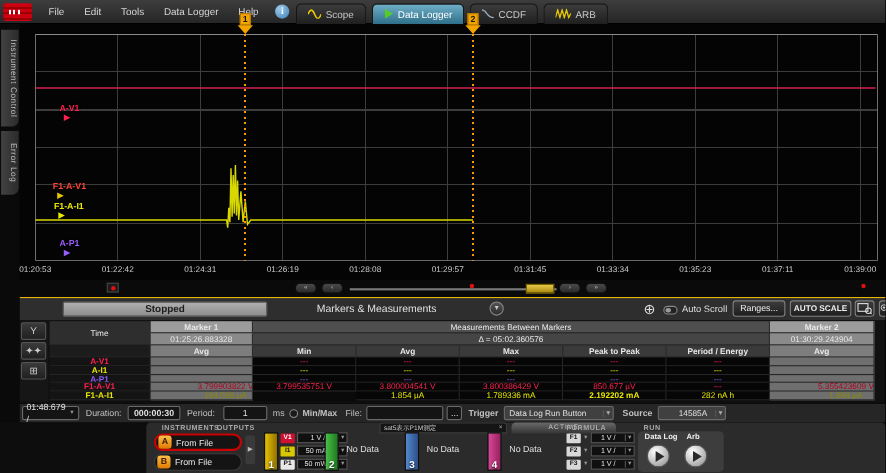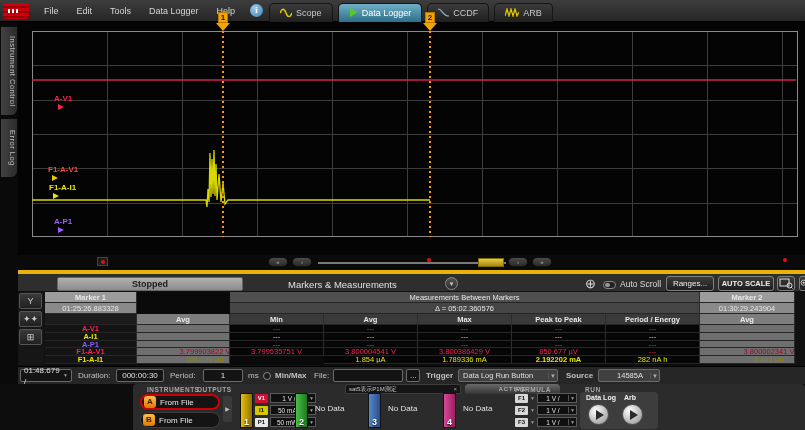--- a/index.html
+++ b/index.html
@@ -43,21 +43,21 @@
   .legendbox i { width:4px; height:4px; border-radius:50%; background:#e01010; }
 
   
   .scrollrow { position:absolute; left:18px; top:255px; width:787px; height:15px; background:#0a0a0a; }
   .sbtn { position:absolute; top:2px; height:10px; background:linear-gradient(#4a4a4a,#2a2a2a); border:1px solid #111;
     border-radius:5px; color:#bbb; font-size:6px; line-height:8px; text-align:center; width:20px; }
   .strack { position:absolute; top:7px; height:2px; background:#7a7a7a; }
   .sthumb { position:absolute; top:3px; width:26px; height:9px; background:linear-gradient(#e8c84a,#a88a10); border:1px solid #806c00; }
 
   
-  .statusrow { position:absolute; left:18px; top:270px; width:787px; height:21px; background:#2e2e2e; border-top:4px solid #eab308; }
+  .statusrow { position:absolute; left:18px; top:270px; width:787px; height:21px; background:#2e2e2e; border-top:1px solid #eab308; }
   .stoppedbtn { position:absolute; left:39px; top:3px; width:186px; height:14px; background:linear-gradient(#b0b0b0,#8c8c8c);
     border:1px solid #666; border-radius:2px; color:#1d1d1d; font-size:9px; font-weight:bold; text-align:center; line-height:13px; }
   .mmlabel { position:absolute; left:270px; top:5px; color:#e0e0e0; font-size:9.5px; }
   .mmdrop { position:absolute; left:427px; top:3px; width:13px; height:13px; border-radius:50%; border:1px solid #8a8a8a;
     background:linear-gradient(#555,#2d2d2d); color:#ccc; font-size:7px; text-align:center; line-height:12px; }
   .ricon { position:absolute; top:3px; color:#ddd; font-size:13px; line-height:14px; }
   .togglepill { position:absolute; top:7px; width:13px; height:8px; border:1px solid #888; border-radius:4px; background:#222; }
   .togglepill::after { content:""; position:absolute; left:1px; top:1px; width:5px; height:4px; border-radius:2px; background:#999; }
   .aslabel { position:absolute; top:5px; color:#ddd; font-size:8.5px; }
   .rbtn { position:absolute; top:2px; height:15px; background:linear-gradient(#3c3c3c,#1e1e1e); border:1px solid #808080;
@@ -212,20 +212,33 @@
     <div class="tracelabel" style="left: 30px; top: 143px; color: rgb(255, 72, 56);">
       <span>F1-A-V1</span><span class="tri" style="color:#e8c800;"></span>
     </div>
     <div class="tracelabel" style="left: 31px; top: 161px; color: rgb(232, 232, 0);">
       <span>F1-A-I1</span><span class="tri"></span>
     </div>
     <div class="tracelabel" style="left: 36px; top: 195px; color: rgb(154, 92, 255);">
       <span>A-P1</span><span class="tri"></span>
     </div>
 
+    <div class="xticks">
+      <span class="xtick" style="left:-28px">01:20:53</span>
+      <span class="xtick" style="left:47px">01:22:42</span>
+      <span class="xtick" style="left:122px">01:24:31</span>
+      <span class="xtick" style="left:197px">01:26:19</span>
+      <span class="xtick" style="left:272px">01:28:08</span>
+      <span class="xtick" style="left:347px">01:29:57</span>
+      <span class="xtick" style="left:422px">01:31:45</span>
+      <span class="xtick" style="left:497px">01:33:34</span>
+      <span class="xtick" style="left:572px">01:35:23</span>
+      <span class="xtick" style="left:647px">01:37:11</span>
+      <span class="xtick" style="left:722px">01:39:00</span>
+    </div>
   </div>
 
   <div class="scrollrow">
     <div class="legendbox" style="left:79px; top:2px;">
         <i></i>
       </div>
     <span class="minidot" style="left:409px; top:3px;"></span>
     <span class="minidot" style="left:765px; top:3px;"></span>
     <div class="sbtn" style="left:250px;">«</div>
     <div class="sbtn" style="left:274px;">‹</div>
@@ -261,20 +274,21 @@
     </div>
   </div>
 
   <div class="tbliconcol">
     <div class="tblicon" style="top:1px;">Y</div>
     <div class="tblicon" style="top:19px;">✦✦</div>
     <div class="tblicon" style="top:37px;">⊞</div>
   </div>
 
   <div class="mtable">
+    <div class="h-time">Time</div>
     <div class="h-m1t">Marker 1</div>
     <div class="h-bet">Measurements Between Markers</div>
     <div class="h-m2t">Marker 2</div>
 
     <div class="h-m1time">01:25:26.883328</div>
     <div class="h-delta">Δ = 05:02.360576</div>
     <div class="h-m2time">01:30:29.243904</div>
 
     <div class="h-subdark"></div>
     <div class="h-sub" style="background:#7d7d7d;">Avg</div>
@@ -312,39 +326,39 @@
     <div class="c-v" style="color: rgb(138, 92, 255);">---</div>
     <div class="c-m" style="color: rgb(106, 68, 204);"></div>
 
     <div class="c-name" style="color: rgb(255, 32, 80);">F1-A-V1</div>
     <div class="c-m" style="color: rgb(176, 0, 32);">3.799903822 V</div>
     <div class="c-v" style="color: rgb(255, 32, 80);">3.799535751 V</div>
     <div class="c-v" style="color: rgb(255, 32, 80);">3.800004541 V</div>
     <div class="c-v" style="color: rgb(255, 32, 80);">3.800386429 V</div>
     <div class="c-v" style="color: rgb(255, 32, 80);">850.677 µV</div>
     <div class="c-v" style="color: rgb(255, 32, 80);">---</div>
-    <div class="c-m" style="color: rgb(176, 0, 32);">3.800002341 V</div>
+    <div class="c-m" style="color: rgb(176, 0, 32);">5.355423609 V</div>
 
     <div class="c-name" style="color: rgb(232, 232, 0);">F1-A-I1</div>
     <div class="c-m" style="color: rgb(138, 138, 0);">164.098 µA</div>
     <div class="c-v" style="color: rgb(232, 232, 0); margin-top: 40px;">-2.866 µA</div>
     <div class="c-v" style="color: rgb(232, 232, 0);">1.854 µA</div>
     <div class="c-v" style="color: rgb(232, 232, 0);">1.789336 mA</div>
     <div class="c-v" style="color: rgb(232, 232, 0); font-weight: bold;">2.192202 mA</div>
     <div class="c-v" style="color: rgb(232, 232, 0);">282 nA h</div>
     <div class="c-m" style="color: rgb(138, 138, 0);">1.694 µA</div>
   </div>
 
   <div class="ctrlbar">
     <div class="cbox" style="left:2px; width:52px; display:flex; align-items:center;">
       <span>01:48.679 /</span>
         <span style="font-size:5px; color:#999; margin-left:3px;">▼</span>
     </div>
     <span class="lab" style="left:60px;">Duration:</span>
-    <div class="cbox" style="left:98px; width:48px; text-align:center;">000:00:30</div>
+    <div class="cbox" style="left:98px; width:48px; text-align:center;font-weight:bold;">000:00:30</div>
     <span class="lab" style="left:152px;">Period:</span>
     <div class="cbox" style="left:185px; width:40px; text-align:center;">1</div>
     <span class="lab" style="left:230px;">ms</span>
     <span class="chk" style="left:245px;"></span>
     <span class="lab" style="left:257px; font-weight:bold;">Min/Max</span>
     <span class="lab" style="left:296px;">File:</span>
     <div class="cbox" style="left:315px; width:70px;"></div>
     <div class="cbox" style="left:388px; width:14px; text-align:center;">...</div>
     <span class="lab" style="left:408px; font-weight:bold;">Trigger</span>
     <div class="ddown" style="left:440px; width:100px;">

